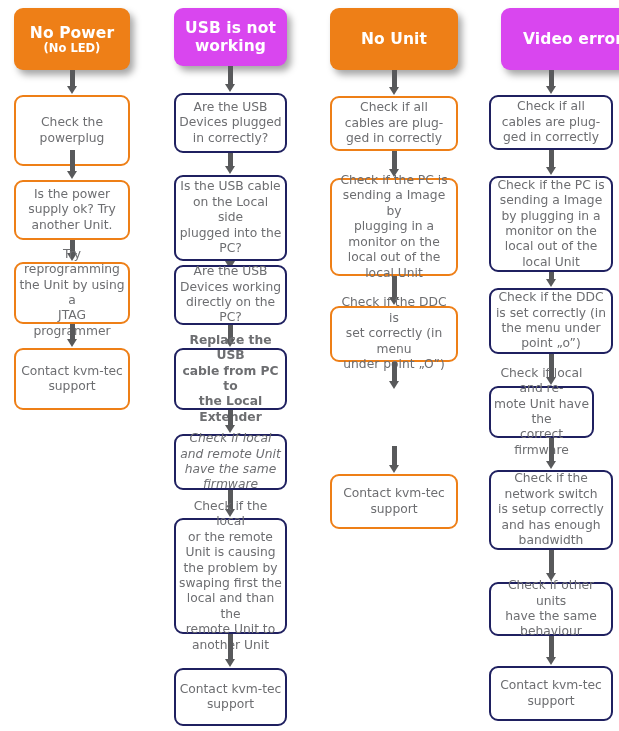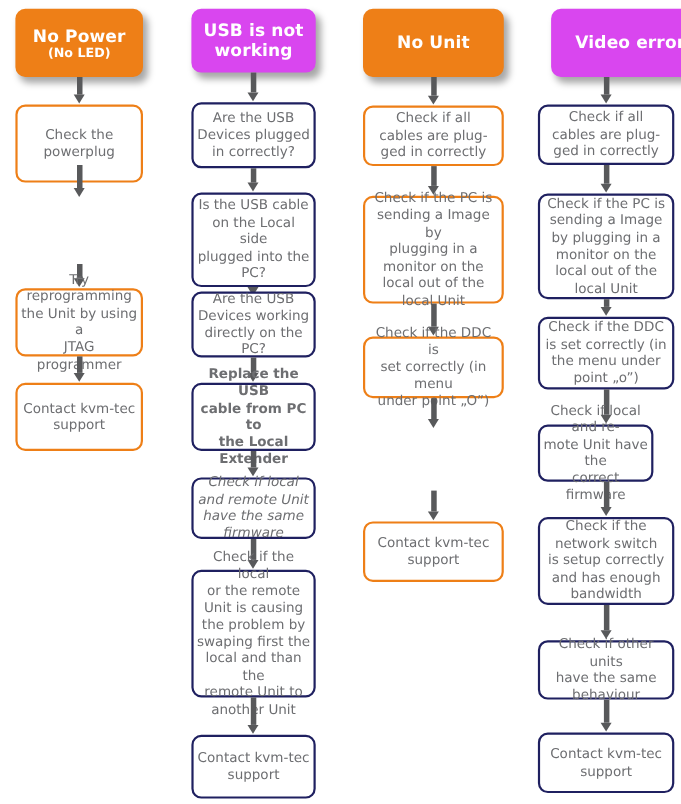--- a/index.html
+++ b/index.html
@@ -93,20 +93,23 @@
       <div class="stem" style="height: 16px;"></div>
       <div class="head" style="top: 16px;"></div>
     </div>
     <div class="box orange" style="left: 14px; top: 95px; width: 116px; height: 71px;">
       <span>Check the<br>powerplug</span>
     </div>
     <div class="arrow" style="left: 66.5px; top: 150px; height: 30px;">
       <div class="stem" style="height: 21px;"></div>
       <div class="head" style="top: 21px;"></div>
     </div>
+    <div class="box orange" style="left: 14px; top: 180px; width: 116px; height: 60px;">
+      <span>Is the power<br>supply ok? Try<br>another Unit.</span>
+    </div>
     <div class="arrow" style="left: 66.5px; top: 240px; height: 22px;">
       <div class="stem" style="height: 13px;"></div>
       <div class="head" style="top: 13px;"></div>
     </div>
     <div class="box orange" style="left: 14px; top: 262px; width: 116px; height: 62px;">
       <span>Try reprogramming<br>the Unit by using a<br>JTAG programmer</span>
     </div>
     <div class="arrow" style="left: 66.5px; top: 324px; height: 24px;">
       <div class="stem" style="height: 15px;"></div>
       <div class="head" style="top: 15px;"></div>

